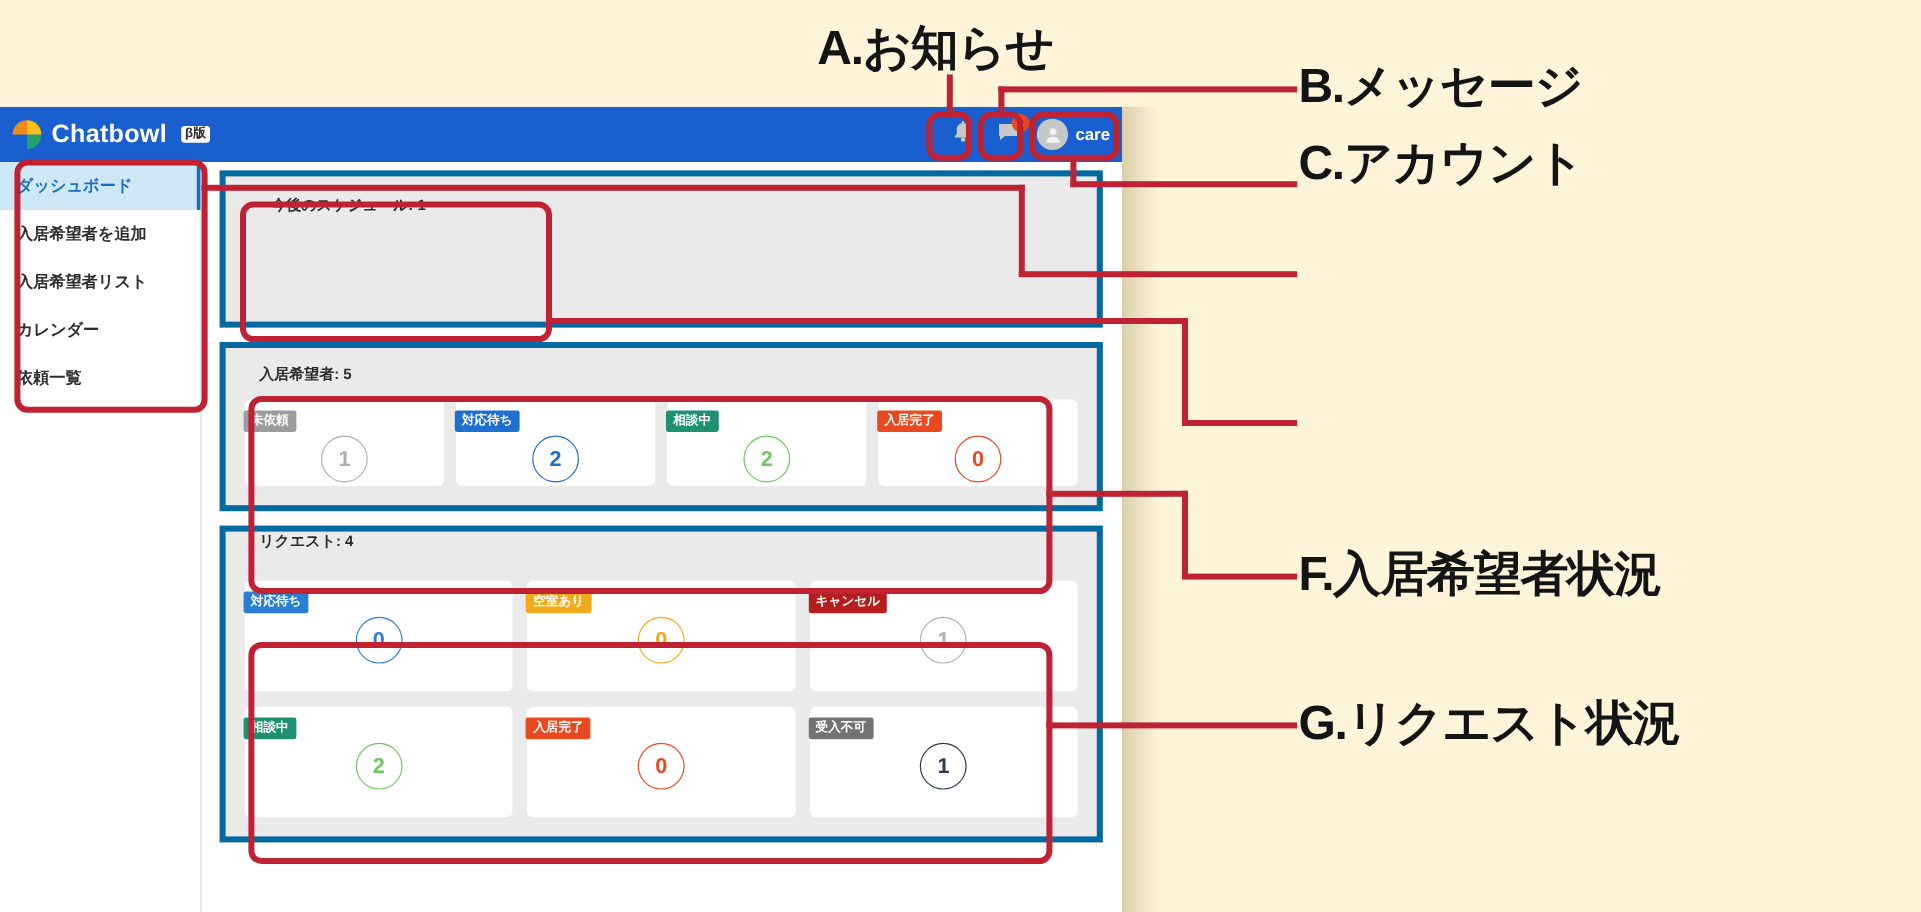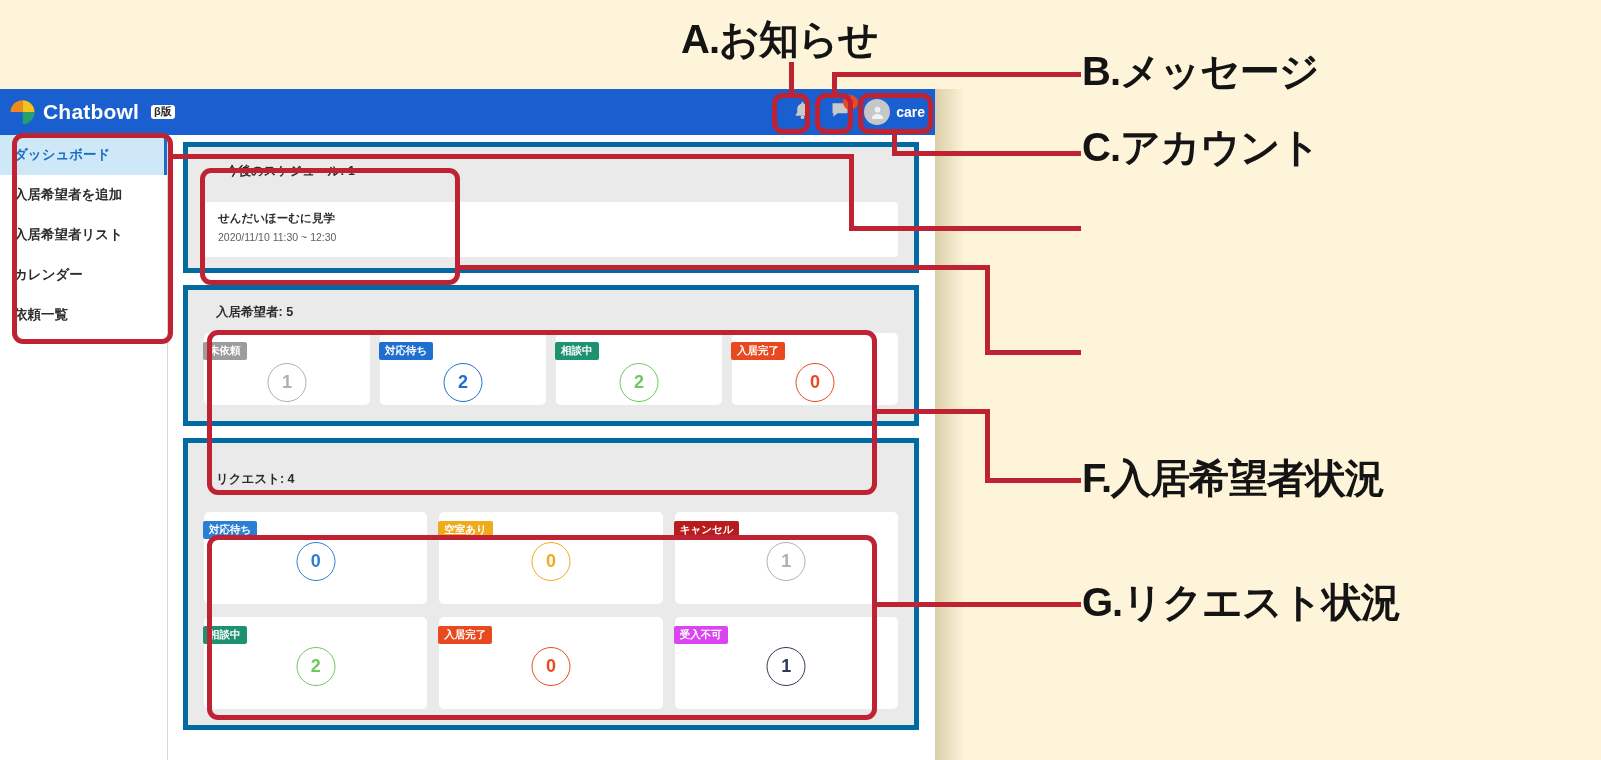--- a/index.html
+++ b/index.html
@@ -213,24 +213,20 @@
       </div>
       <div class="side-item">
         <span>依頼一覧</span>
       </div>
     </div>
 
     <div class="main">
 
       <div class="section" style="height:131px;padding-top:16px;">
         <div class="section-title sched-title">今後のスケジュール: 1</div>
-        <div class="sched-row">
-          <div class="sched-name">せんだいほーむに見学</div>
-          <div class="sched-time">2020/11/10  11:30 ~ 12:30</div>
-        </div>
       </div>
 
       <div class="section">
         <div class="section-title">入居希望者: 5</div>
         <div class="cards4">
           <div class="stat-card">
             <span class="chip" style="background-color: rgb(156, 156, 156);">未依頼</span>
             <span class="circle" style="color: rgb(176, 176, 176);">1</span>
           </div>
           <div class="stat-card">
@@ -241,21 +237,21 @@
             <span class="chip" style="background-color: rgb(30, 145, 112);">相談中</span>
             <span class="circle" style="color: rgb(111, 200, 96);">2</span>
           </div>
           <div class="stat-card">
             <span class="chip" style="background-color: rgb(232, 73, 30);">入居完了</span>
             <span class="circle" style="color: rgb(232, 73, 30);">0</span>
           </div>
         </div>
       </div>
 
-      <div class="section" style="padding-top:28px;">
+      <div class="section" style="padding-top:0;">
         <div class="section-title" style="margin-bottom:24px;">リクエスト: 4</div>
         <div class="cards3">
           <div class="stat-card tall">
             <span class="chip" style="background-color: rgb(42, 127, 212);">対応待ち</span>
             <span class="circle" style="color: rgb(42, 127, 212);">0</span>
           </div>
           <div class="stat-card tall">
             <span class="chip" style="background-color: rgb(240, 171, 29);">空室あり</span>
             <span class="circle" style="color: rgb(240, 171, 29);">0</span>
           </div>
@@ -267,21 +263,21 @@
         <div class="cards3 req-row2">
           <div class="stat-card tall">
             <span class="chip" style="background-color: rgb(30, 145, 112);">相談中</span>
             <span class="circle" style="color: rgb(111, 200, 96);">2</span>
           </div>
           <div class="stat-card tall">
             <span class="chip" style="background-color: rgb(232, 73, 30);">入居完了</span>
             <span class="circle" style="color: rgb(232, 73, 30);">0</span>
           </div>
           <div class="stat-card tall">
-            <span class="chip" style="background-color: #d946ef;">受入不可</span>
+            <span class="chip" style="background-color: #737373;">受入不可</span>
             <span class="circle" style="color: rgb(47, 58, 82);">1</span>
           </div>
         </div>
       </div>
 
     </div>
   </div>
   <div class="shot-fade"></div>
 
   <div class="hl" style="left:772px;top:93px;width:38px;height:41px;"></div>
@@ -309,17 +305,17 @@
   <div class="ln ln-h" style="left:985px;top:350px;width:96px;"></div>
 
   <div class="ln ln-h" style="left:872px;top:409px;width:118px;"></div>
   <div class="ln ln-v" style="left:985px;top:409px;height:72px;"></div>
   <div class="ln ln-h" style="left:985px;top:478px;width:96px;"></div>
 
   <div class="ln ln-h" style="left:872px;top:602px;width:209px;"></div>
 
   <div class="ann-label" style="left:1082px;top:44px;">B.メッセージ</div>
   <div class="ann-label" style="left:681px;top:12px;">A.お知らせ</div>
-  <div class="ann-label" style="left:1082px;top:120px;">C.アカウント</div>
+  <div class="ann-label" style="left:1082px;top:108px;">C.アカウント</div>
   <div class="ann-label" style="left:1082px;top:451px;">F.入居希望者状況</div>
   <div class="ann-label" style="left:1082px;top:575px;">G.リクエスト状況</div>
 
 </div>
 
 </body></html>

